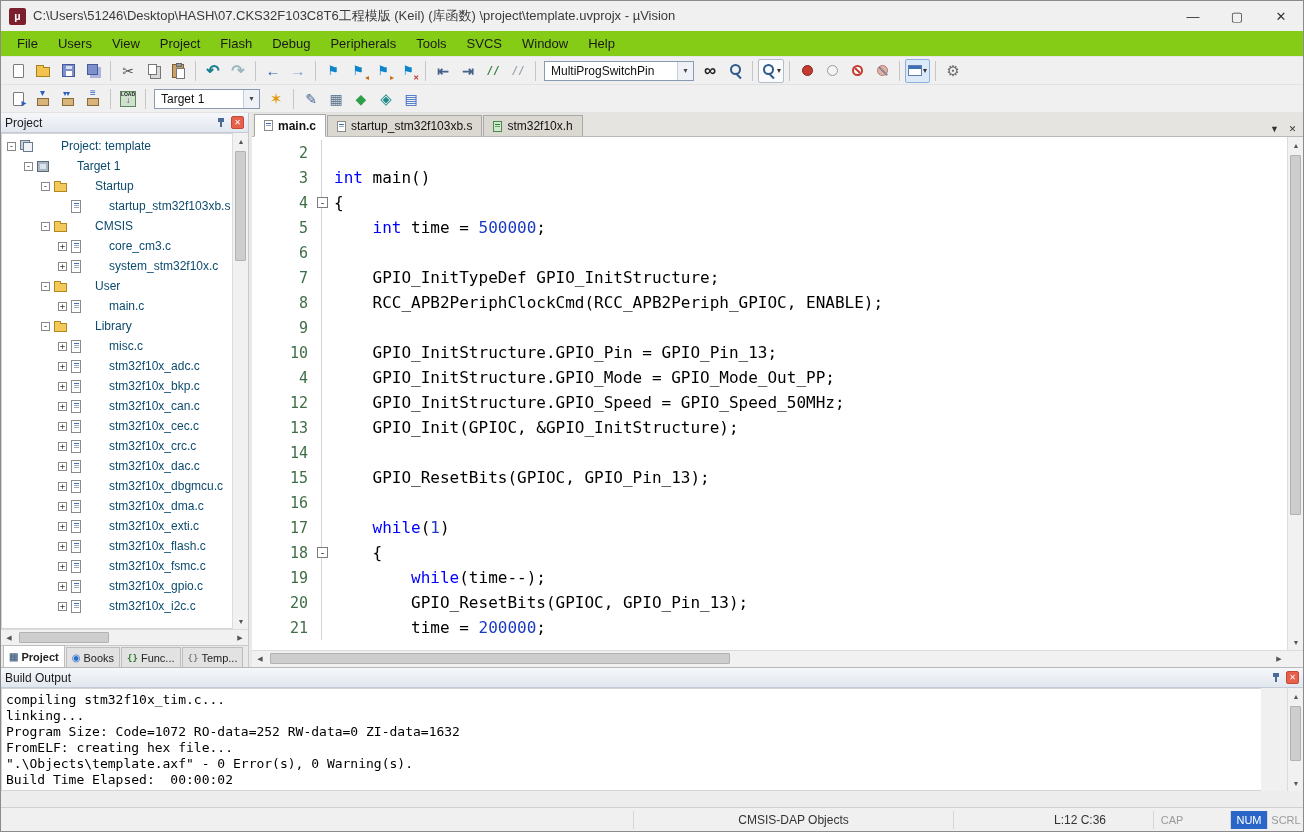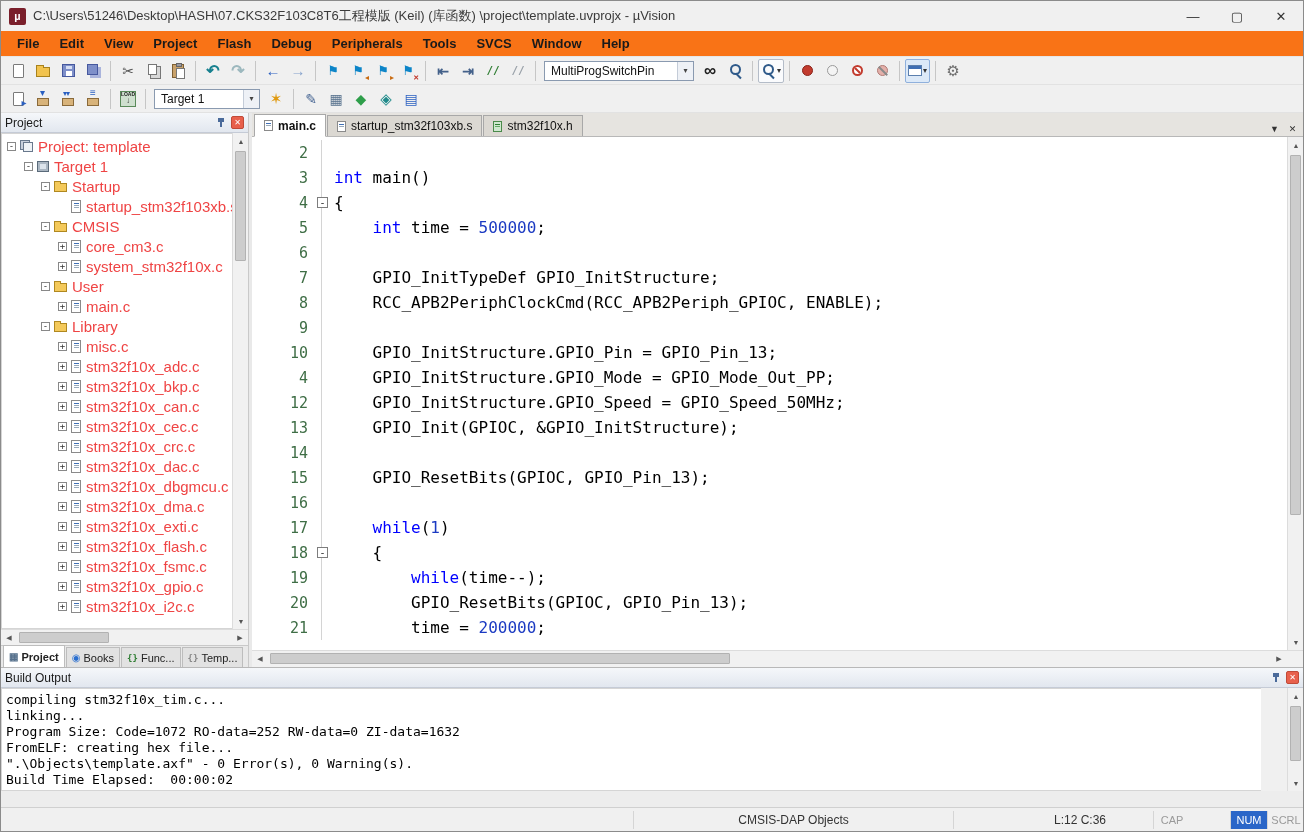--- a/index.html
+++ b/index.html
@@ -7,21 +7,21 @@
   .window{width:1304px;height:832px;display:flex;flex-direction:column;background:#f0f0f0;border:1px solid #8b8b8b;overflow:hidden;}
 
   
   .titlebar{height:30px;display:flex;align-items:center;background:#f0f0f0;padding-left:8px;flex:none;}
   .app-icon{width:17px;height:17px;background:#7a1f2b;border-radius:2px;color:#fff;font-size:11px;font-weight:bold;display:flex;align-items:center;justify-content:center;flex:none;}
   .title-text{font-size:13px;color:#3a3a3a;margin-left:7px;white-space:nowrap;overflow:hidden;}
   .win-controls{margin-left:auto;display:flex;height:30px;flex:none;}
   .win-btn{width:44px;height:30px;display:flex;align-items:center;justify-content:center;font-size:13px;color:#333;}
 
   
-  .menubar{height:26px;display:flex;align-items:center;background:#f97316;padding-left:6px;flex:none;border-bottom:1px solid #e6e6e6;font-weight:bold;}
+  .menubar{height:26px;display:flex;align-items:center;background:#84cc16;padding-left:6px;flex:none;border-bottom:1px solid #e6e6e6;}
   .menu-item{padding:3px 10px;font-size:13px;color:#1a1a1a;}
 
   
   .toolbar{height:28px;display:flex;align-items:center;background:#f0f0f0;padding:0 5px;gap:1px;flex:none;border-bottom:1px solid #e2e2e2;}
   .tsep{width:1px;height:20px;background:#c6c6c6;margin:0 4px;flex:none;}
   .tbtn{height:24px;min-width:24px;padding:0 2px;display:inline-flex;align-items:center;justify-content:center;border-radius:2px;position:relative;}
   .tbic{display:inline-flex;align-items:center;justify-content:center;width:18px;height:18px;position:relative;}
   .mini-arrow{font-size:8px;color:#333;margin-left:1px;}
   .tb-debug-windows{border:1px solid #8fb0dc;background:#dce9f8;}
   .tb-search-dropdown{border:1px solid #b4bcc8;background:#fafbfd;}
@@ -107,21 +107,21 @@
   .tree-ic{flex:none;margin-right:5px;position:relative;}
   .ti-project{width:13px;height:12px;}
   .ti-project::before{content:"";position:absolute;top:0;left:0;width:8px;height:8px;background:#c8d0dc;border:1px solid #68788c;}
   .ti-project::after{content:"";position:absolute;bottom:0;right:0;width:8px;height:8px;background:#eef2f6;border:1px solid #68788c;}
   .ti-target{width:12px;height:11px;background:#aab6c2;border:1px solid #5a6a7a;}
   .ti-target::before{content:"";position:absolute;top:2px;left:2px;width:6px;height:5px;background:#dce4ec;}
   .ti-folder{width:13px;height:9px;background:#f4c95a;border:1px solid #b08820;margin-top:2px;}
   .ti-folder::before{content:"";position:absolute;top:-3px;left:-1px;width:5px;height:2px;background:#f4c95a;border:1px solid #b08820;border-bottom:none;}
   .ti-file{width:10px;height:13px;background:#fff;border:1px solid #8a8a8a;}
   .ti-file::before{content:"";position:absolute;top:2px;left:2px;width:5px;height:1px;background:#3f6fb5;box-shadow:0 2px 0 #9ab,0 4px 0 #9ab;}
-  .tree-label{font-size:15px;color:#ef4444;}
+  .tree-label{font-size:12px;color:#0c4a6e;margin-left:23px;}
 
   .vscroll{width:16px;flex:none;background:#f1f1f1;border-left:1px solid #dcdcdc;position:relative;}
   .sb-up,.sb-down,.sb-left,.sb-right{position:absolute;width:16px;height:16px;font-size:7px;color:#555;display:flex;align-items:center;justify-content:center;}
   .sb-up{top:0;} .sb-down{bottom:0;}
   .vthumb{position:absolute;left:2px;width:11px;background:#cdcdcd;border:1px solid #b2b2b2;border-radius:1px;}
   .hscroll{height:16px;background:#f1f1f1;border-top:1px solid #dcdcdc;position:relative;flex:none;}
   .sb-left{left:0;top:0;} .sb-right{right:0;top:0;}
   .hthumb{position:absolute;top:2px;height:11px;background:#cdcdcd;border:1px solid #b2b2b2;border-radius:1px;}
   .corner{width:16px;height:16px;background:#f1f1f1;flex:none;}
 
@@ -188,21 +188,21 @@
     <div class="title-text">C:\Users\51246\Desktop\HASH\07.CKS32F103C8T6工程模版 (Keil)  (库函数) \project\template.uvprojx - µVision</div>
     <div class="win-controls">
       <div class="win-btn">—</div>
       <div class="win-btn">▢</div>
       <div class="win-btn">✕</div>
     </div>
   </div>
 
   <div class="menubar">
       <span class="menu-item">File</span>
-      <span class="menu-item">Edit</span>
+      <span class="menu-item">Users</span>
       <span class="menu-item">View</span>
       <span class="menu-item">Project</span>
       <span class="menu-item">Flash</span>
       <span class="menu-item">Debug</span>
       <span class="menu-item">Peripherals</span>
       <span class="menu-item">Tools</span>
       <span class="menu-item">SVCS</span>
       <span class="menu-item">Window</span>
       <span class="menu-item">Help</span>
     </div>

